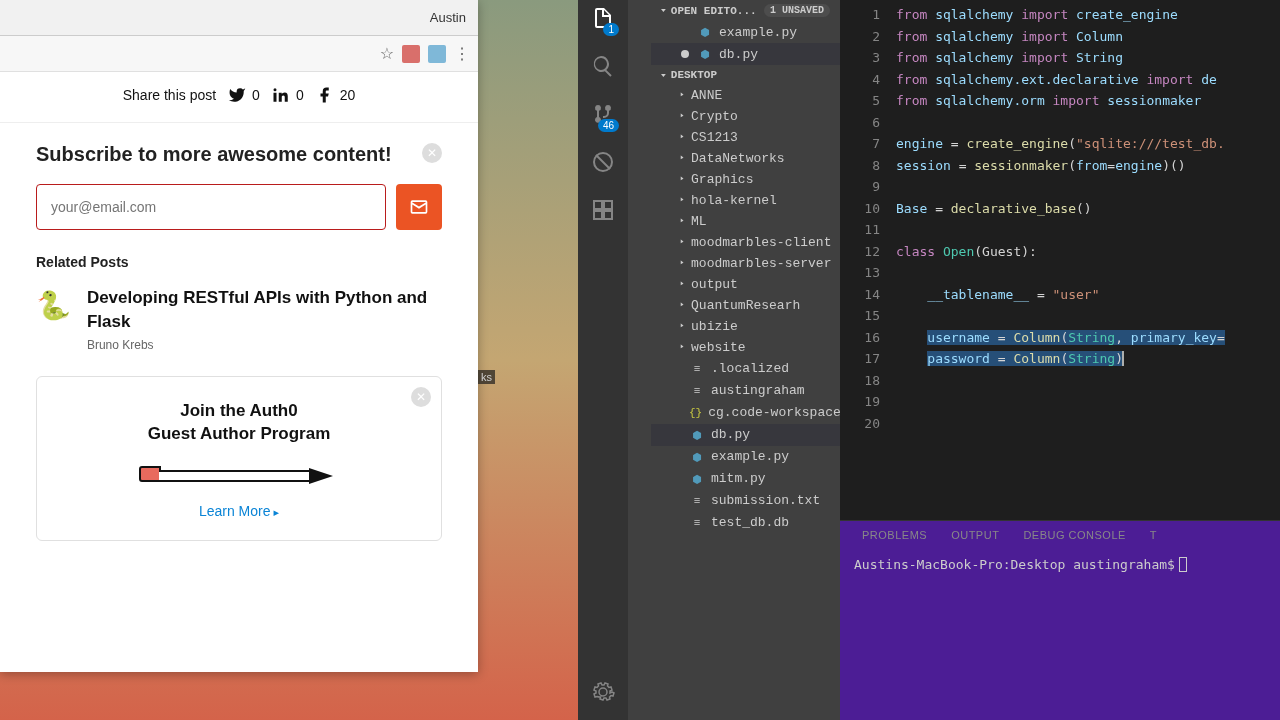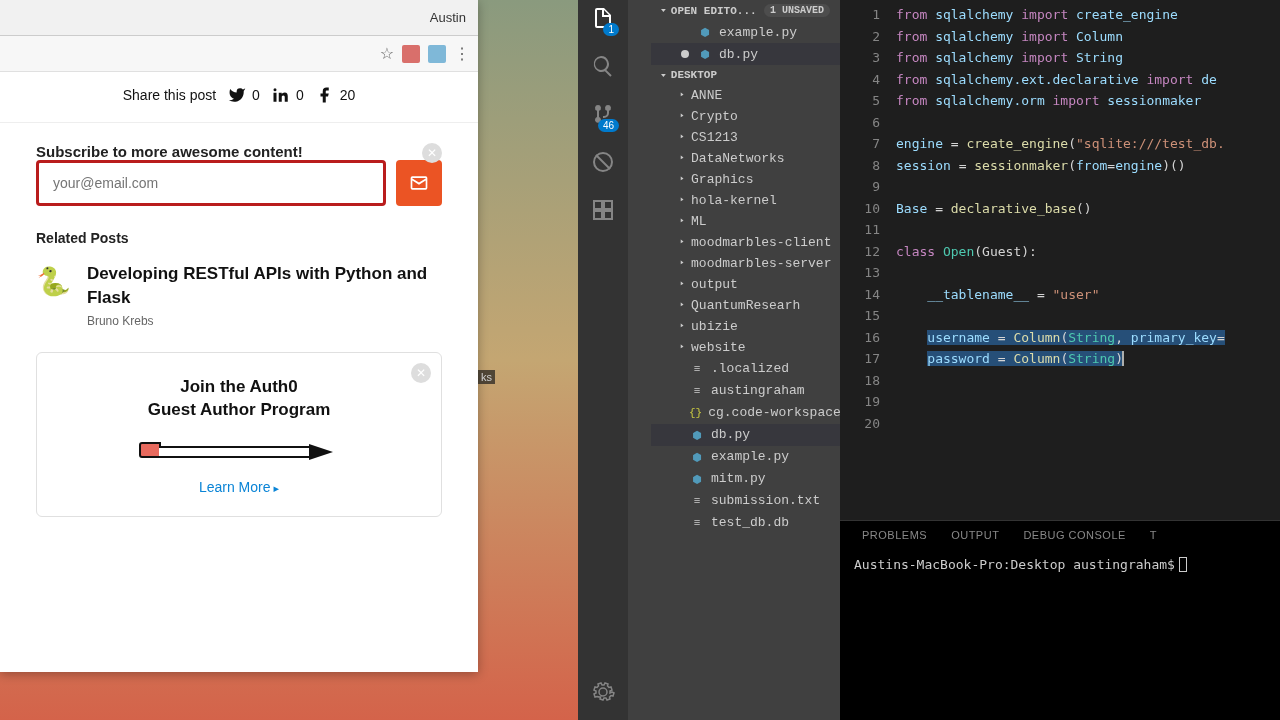--- a/index.html
+++ b/index.html
@@ -15,24 +15,24 @@
 .ext1 { background: #d96f6b; }
 .ext2 { background: #7fb8d8; }
 .menu-dots { color: #666; font-size: 16px; }
 .browser-content { padding: 0; }
 
 .share-row { display: flex; align-items: center; justify-content: center; gap: 12px; padding: 14px 0 18px; font-size: 14px; color: #111; border-bottom: 1px solid #eee; }
 .share-stat { display: flex; align-items: center; gap: 6px; }
 .share-stat svg { width: 18px; height: 18px; fill: #111; }
 
 .subscribe-card { margin: 20px 36px 24px; position: relative; }
-.subscribe-title { font-size: 15px; font-weight: 600; color: #222; }
+.subscribe-title { font-size: 20px; font-weight: 600; color: #222; margin-bottom: 18px; }
 .close-circle { position: absolute; right: 0; top: 0; width: 20px; height: 20px; border-radius: 50%; background: #ddd; display: flex; align-items: center; justify-content: center; color: #fff; font-size: 12px; cursor: pointer; }
 .email-row { display: flex; gap: 10px; }
-.email-input { flex: 1; height: 46px; border: 3px solid #b91c1c; border-radius: 4px; padding: 0 14px; font-size: 14px; color: #999; }
+.email-input { flex: 1; height: 46px; border: 1px solid #b91c1c; border-radius: 4px; padding: 0 14px; font-size: 14px; color: #999; }
 .email-btn { width: 46px; height: 46px; background: #eb5424; border: none; border-radius: 4px; display: flex; align-items: center; justify-content: center; cursor: pointer; }
 .email-btn svg { width: 20px; height: 20px; fill: #fff; }
 
 .related { margin: 0 36px; }
 .related-title { font-size: 14px; font-weight: 600; color: #222; margin-bottom: 16px; }
 .post-item { display: flex; align-items: flex-start; gap: 16px; margin-bottom: 24px; }
 .post-thumb { width: 38px; height: 38px; display: flex; align-items: center; justify-content: center; font-size: 28px; }
 .post-title { font-size: 17px; font-weight: 600; color: #111; line-height: 1.4; }
 .post-author { font-size: 12px; color: #666; margin-top: 4px; }
 
@@ -82,21 +82,21 @@
 .code-lines { flex: 1; font-size: 13px; line-height: 21.5px; white-space: pre; overflow: hidden; }
 .kw { color: #c586c0; }
 .str { color: #ce9178; }
 .fn { color: #dcdcaa; }
 .cls { color: #4ec9b0; }
 .var { color: #9cdcfe; }
 .punct { color: #d4d4d4; }
 .hl { background: #264f78; box-decoration-break: clone; -webkit-box-decoration-break: clone; }
 .cursor-mark { border-right: 2px solid #aeafad; margin-left: -1px; }
 
-.panel { height: 200px; border-top: 1px solid #333; background: #000000; }
+.panel { height: 200px; border-top: 1px solid #333; background: #4c1d95; }
 .panel-tabs { display: flex; gap: 24px; padding: 8px 22px; font-size: 11px; color: #888; font-family: -apple-system, sans-serif; }
 .panel-tab { cursor: pointer; letter-spacing: 0.5px; }
 .terminal { padding: 8px 14px; font-size: 13px; color: #ccc; }
 .term-cursor { display: inline-block; width: 8px; height: 15px; border: 1px solid #ccc; vertical-align: text-bottom; margin-left: 4px; }
 
 .side-strip { position: absolute; left: 478px; top: 370px; font-size: 11px; color: #d0d0d0; background: rgba(30,30,30,0.7); padding: 1px 3px; }
 </style>
 </head>
 <body>
 

